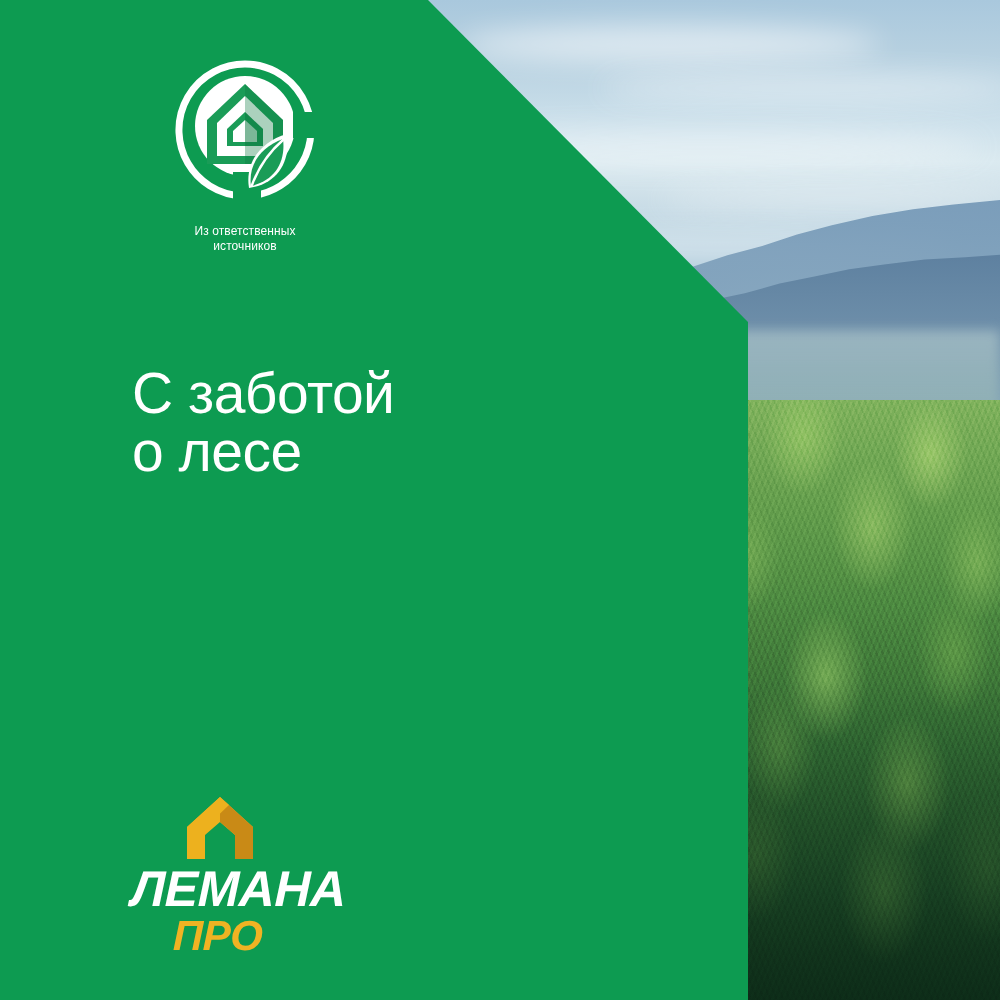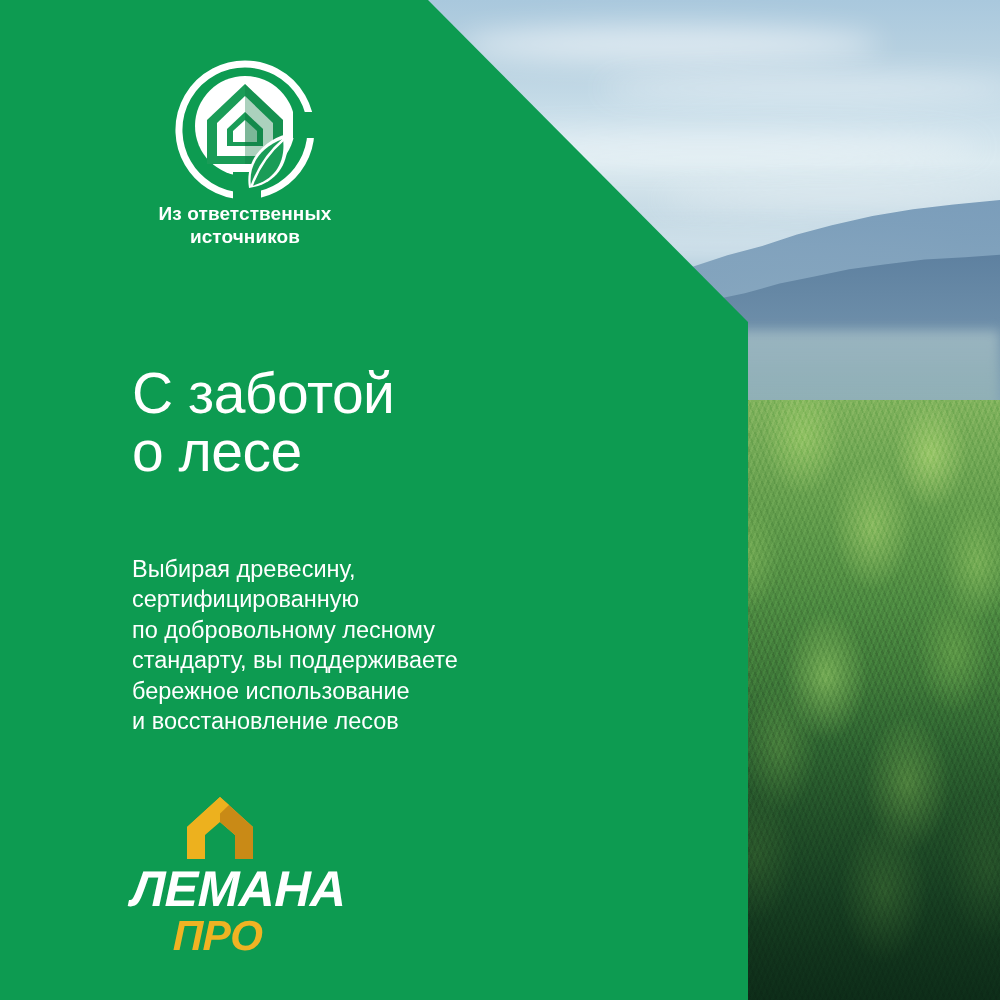--- a/index.html
+++ b/index.html
@@ -194,24 +194,24 @@
     width: 230px;
     text-align: center;
   }
   .resp-emblem {
     width: 140px;
     height: 140px;
     margin: 0 auto;
     display: block;
   }
   .resp-caption {
-    margin-top: 2px;
+    margin-top: 24px;
     color: #ffffff;
-    font-size: 19px;
-    font-weight: bold;
+    font-size: 12px;
+    font-weight: normal;
     line-height: 1.22;
     letter-spacing: .1px;
     white-space: pre-line;
   }
 
   
   .headline {
     position: absolute;
     left: 132px;
     top: 326px;
@@ -327,26 +327,20 @@
         <path d="M76 126 C73 106 85 87 108 79 C111 103 99 121 76 126 Z" fill="#1a9c57"></path>
         <path d="M77 125 C84 106 94 92 108 80" fill="none" stroke="#ffffff" stroke-width="2.4" stroke-linecap="round"></path>
       </svg>
       <div class="resp-caption">Из ответственных
 источников</div>
     </div>
 
     <h1 class="headline">С заботой
 о лесе</h1>
 
-    <p class="bodycopy">Выбирая древесину,
-сертифицированную
-по добровольному лесному
-стандарту, вы поддерживаете
-бережное использование
-и восстановление лесов</p>
 
     <div class="brand">
       <svg class="brand-house" viewBox="0 0 70 66" aria-hidden="true">
         <path d="M35 2 L68 32 L68 64 L50 64 L50 40 L35 27 L20 40 L20 64 L2 64 L2 32 Z" fill="#EDB11E"></path>
         <path d="M35 2 L68 32 L68 64 L50 64 L50 40 L35 27 Z" fill="#C98A16"></path>
         <path d="M35 2 L44 10 L20 33 L20 64 L2 64 L2 32 Z" fill="#EDB11E"></path>
       </svg>
       <div class="brand-name">ЛЕМАНА</div>
       <div class="brand-sub">ПРО</div>
     </div>

